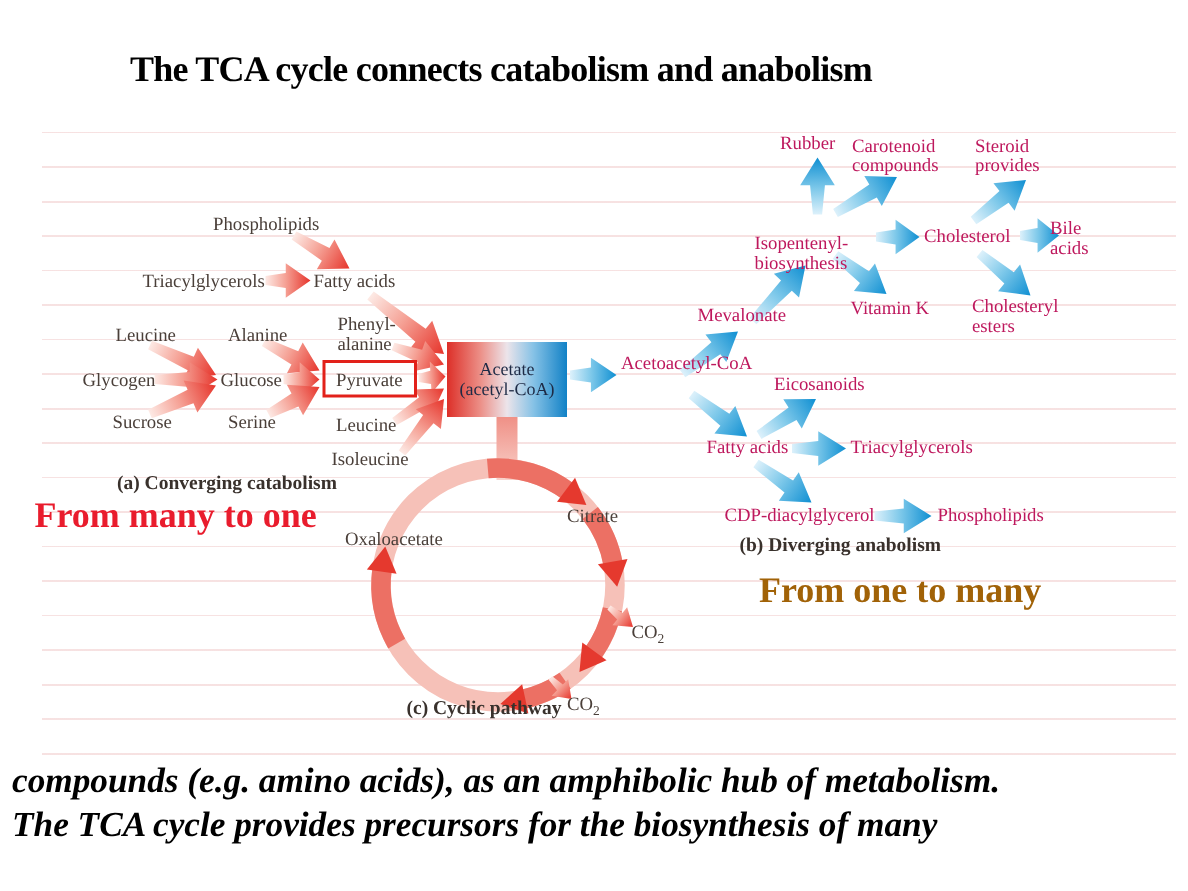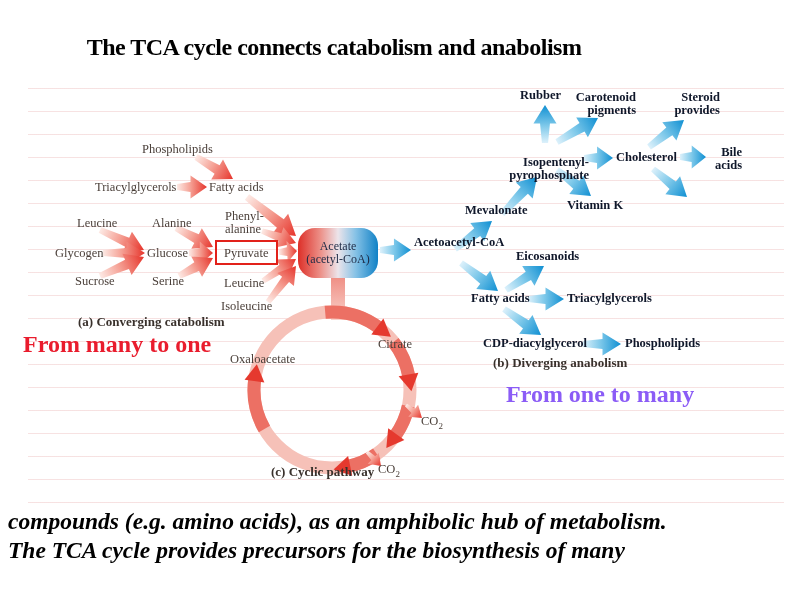--- a/index.html
+++ b/index.html
@@ -5,31 +5,31 @@
   html,body{margin:0;padding:0;background:#fff;}
   #stage{position:relative;width:792px;height:594px;background:#ffffff;overflow:hidden;
          font-family:"Liberation Serif","DejaVu Serif",serif;}
   #slide-title{position:absolute;left:0;top:22px;width:668px;text-align:center;
     font-size:24px;font-weight:700;color:#000;letter-spacing:-0.5px;white-space:nowrap;margin-top:12px;}
   #scanlines{position:absolute;left:28px;top:88px;width:756px;height:420px;
     background:repeating-linear-gradient(to bottom, rgba(228,158,158,.30) 0 1px, transparent 1px 23px);
     pointer-events:none;}
   #arrow-layer{position:absolute;left:0;top:0;}
   .lbl{position:absolute;font-size:12.5px;line-height:13px;color:#4a3f39;white-space:nowrap;z-index:3;}
-  .lbl.blue{color:#0f172a;font-weight:bold;}
-  .lbl.ctr{text-align:right;white-space:normal;}
+  .lbl.blue{color:#be185d;}
+  .lbl.ctr{text-align:left;white-space:normal;}
   .lbl.ctr span{display:block;}
   .section-lbl{position:absolute;font-size:13px;font-weight:700;color:#39312c;white-space:nowrap;z-index:3;}
   .annot{position:absolute;font-size:24px;font-weight:700;white-space:nowrap;z-index:4;}
   #annot-many{left:23px;top:331px;}
   #annot-one{left:506px;top:381px;}
   #hub-box{position:absolute;left:298px;top:228px;width:80px;height:50px;z-index:2;
     background:linear-gradient(90deg,#dd2f28 0%,#ec9088 28%,#ece4ea 50%,#86c2e6 72%,#1181c6 100%);
     display:flex;flex-direction:column;align-items:center;justify-content:center;
-    color:#1d2a45;font-size:12px;line-height:13px;text-align:center;border-radius:17px;}
+    color:#1d2a45;font-size:12px;line-height:13px;text-align:center;}
   #pyruvate-box{position:absolute;left:215px;top:240px;width:63px;height:25px;
     border:2.5px solid #e2211a;box-sizing:border-box;z-index:4;background:transparent;}
   #caption{position:absolute;left:8px;top:507px;width:780px;z-index:3;
     font-size:23.5px;line-height:29px;font-weight:700;font-style:italic;color:#000;white-space:nowrap;}
   sub{font-size:9px;}
 </style>
 </head>
 <body>
 
 <div id="stage">
@@ -121,52 +121,56 @@
   <div id="hub-box">
     <span>Acetate</span>
     <span>(acetyl-CoA)</span>
   </div>
   <div id="pyruvate-box" style="border-color: rgb(226, 33, 26);"></div>
 
   <div class="lbl blue" style="left:414px;top:236px">Acetoacetyl-CoA</div>
   <div class="lbl blue" style="left:465px;top:204px">Mevalonate</div>
   <div class="lbl blue ctr" style="left:503px;top:156px;width:86px">
     <span>Isopentenyl-</span>
-    <span>pyrophosphate</span>
+    <span>biosynthesis</span>
   </div>
   <div class="lbl blue" style="left:520px;top:89px">Rubber</div>
   <div class="lbl blue ctr" style="left:568px;top:91px;width:68px">
     <span>Carotenoid</span>
-    <span>pigments</span>
+    <span>compounds</span>
   </div>
   <div class="lbl blue ctr" style="left:650px;top:91px;width:70px">
     <span>Steroid</span>
     <span>provides</span>
   </div>
   <div class="lbl blue" style="left:616px;top:151px">Cholesterol</div>
   <div class="lbl blue ctr" style="left:700px;top:146px;width:42px">
     <span>Bile</span>
     <span>acids</span>
   </div>
   <div class="lbl blue" style="left:567px;top:199px">Vitamin K</div>
+  <div class="lbl blue ctr" style="left:648px;top:198px;width:74px">
+    <span>Cholesteryl</span>
+    <span>esters</span>
+  </div>
   <div class="lbl blue" style="left:516px;top:250px">Eicosanoids</div>
   <div class="lbl blue" style="left:471px;top:292px">Fatty acids</div>
   <div class="lbl blue" style="left:567px;top:292px">Triacylglycerols</div>
   <div class="lbl blue" style="left:483px;top:337px">CDP-diacylglycerol</div>
   <div class="lbl blue" style="left:625px;top:337px">Phospholipids</div>
 
   <div class="lbl" style="left:230px;top:353px">Oxaloacetate</div>
   <div class="lbl" style="left:378px;top:338px">Citrate</div>
   <div class="lbl" style="left:421px;top:415px"><span>CO</span><sub>2</sub></div>
   <div class="lbl" style="left:378px;top:463px"><span>CO</span><sub>2</sub></div>
 
   <div class="section-lbl" style="left:78px;top:314px">(a) Converging catabolism</div>
   <div class="section-lbl" style="left:493px;top:355px">(b) Diverging anabolism</div>
   <div class="section-lbl" style="left:271px;top:464px">(c) Cyclic pathway</div>
   <div class="annot" id="annot-many" style="color: rgb(233, 28, 45);">From many to one</div>
-  <div class="annot" id="annot-one" style="color: #8b5cf6; text-align: center;">From one to many</div>
+  <div class="annot" id="annot-one" style="color: #a16207; text-align: center;">From one to many</div>
 
   <div id="caption">
     <div>compounds (e.g. amino acids), as an amphibolic hub of metabolism.</div>
     <div>The TCA cycle provides precursors  for the biosynthesis of many</div>
   </div>
 
 </div>
 
 </body></html>

